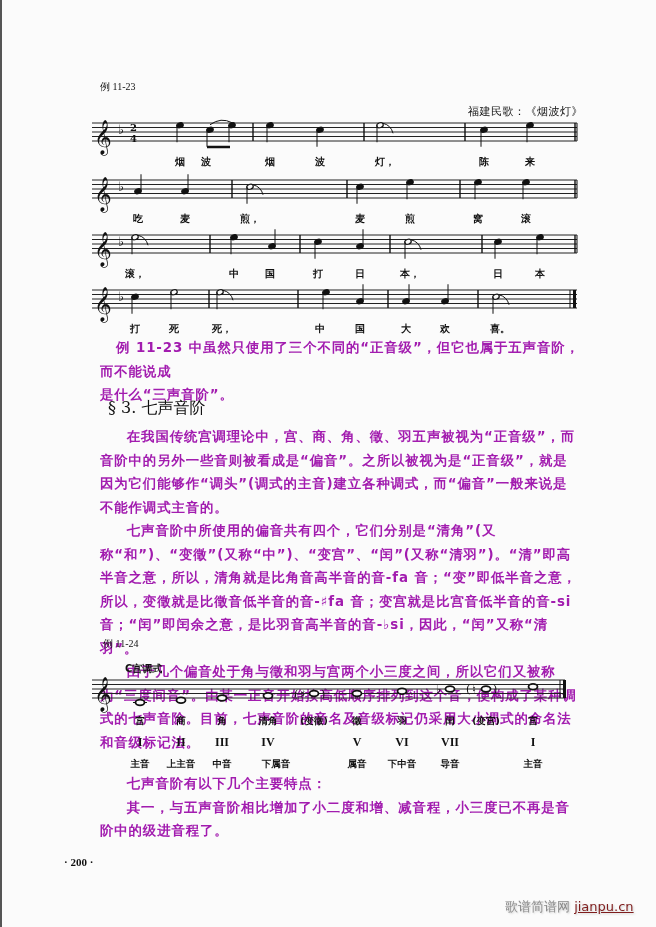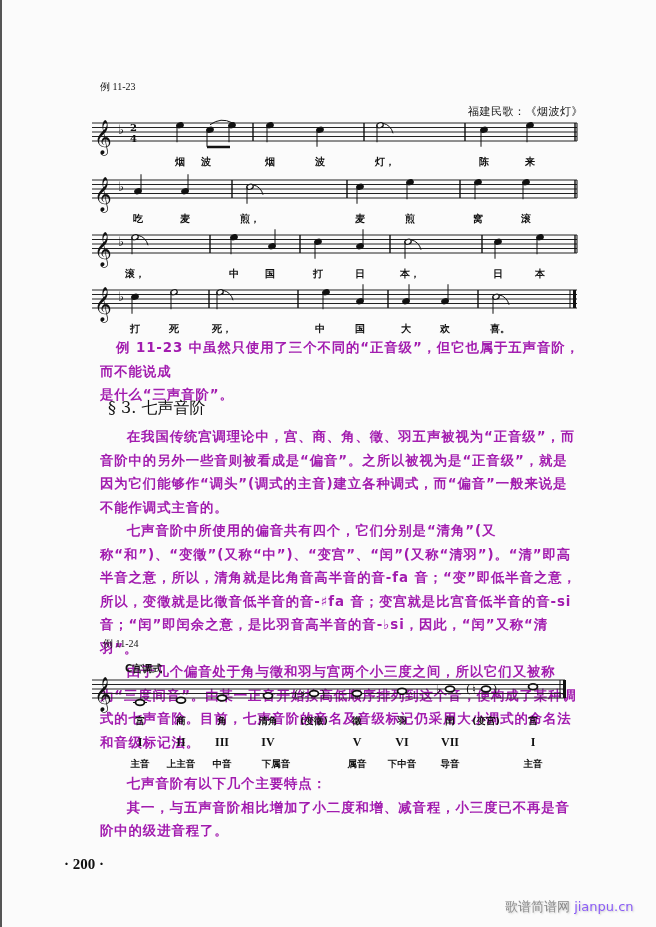--- a/index.html
+++ b/index.html
@@ -15,23 +15,23 @@
   .source { font-size: 11px; font-family: "DejaVu Sans", sans-serif; letter-spacing: 0.5px; }
   .para { font-size: 13.4px; line-height: 23.5px; letter-spacing: 0.9px; font-family: "DejaVu Sans", sans-serif; font-weight: bold; color: #a21caf; }
   .para p { margin: 0; text-indent: 2em; }
   .para p.noindent { text-indent: 0; }
   .section-title { font-size: 16px; font-weight: normal; font-family: "DejaVu Serif", serif; }
   .lyric-row { position: absolute; font-size: 10px; font-family: "DejaVu Sans", sans-serif; font-weight: bold; }
   .lyric { position: absolute; transform: translateX(-50%); white-space: nowrap; }
   .deg-row { position: absolute; font-size: 9.5px; font-family: "DejaVu Sans", sans-serif; font-weight: bold; }
   .roman-row { position: absolute; font-size: 12px; font-weight: bold; font-family: "Liberation Serif", serif; }
   .cell { position: absolute; transform: translateX(-50%); white-space: nowrap; }
-  .page-number { font-size: 15px; font-weight: bold; font-family: "Liberation Serif", serif; }
+  .page-number { font-size: 11px; font-weight: bold; font-family: "Liberation Serif", serif; }
   .watermark { font-size: 13px; font-family: "DejaVu Sans", sans-serif; color: #8a8a8a; text-shadow: 1px 1px 2px #ccc; }
-  .watermark .url { color: #8b5cf6; }
+  .watermark .url { color: #7f1d1d; text-decoration: underline; }
   svg { position: absolute; overflow: visible; }
 </style>
 </head>
 <body>
 
 <div class="left-edge"></div>
 
 <div class="abs example-label" style="left:100px; top:80px;">例 11-23</div>
 <div class="abs source" style="left:468px; top:104px;">福建民歌：《烟波灯》</div>
 

